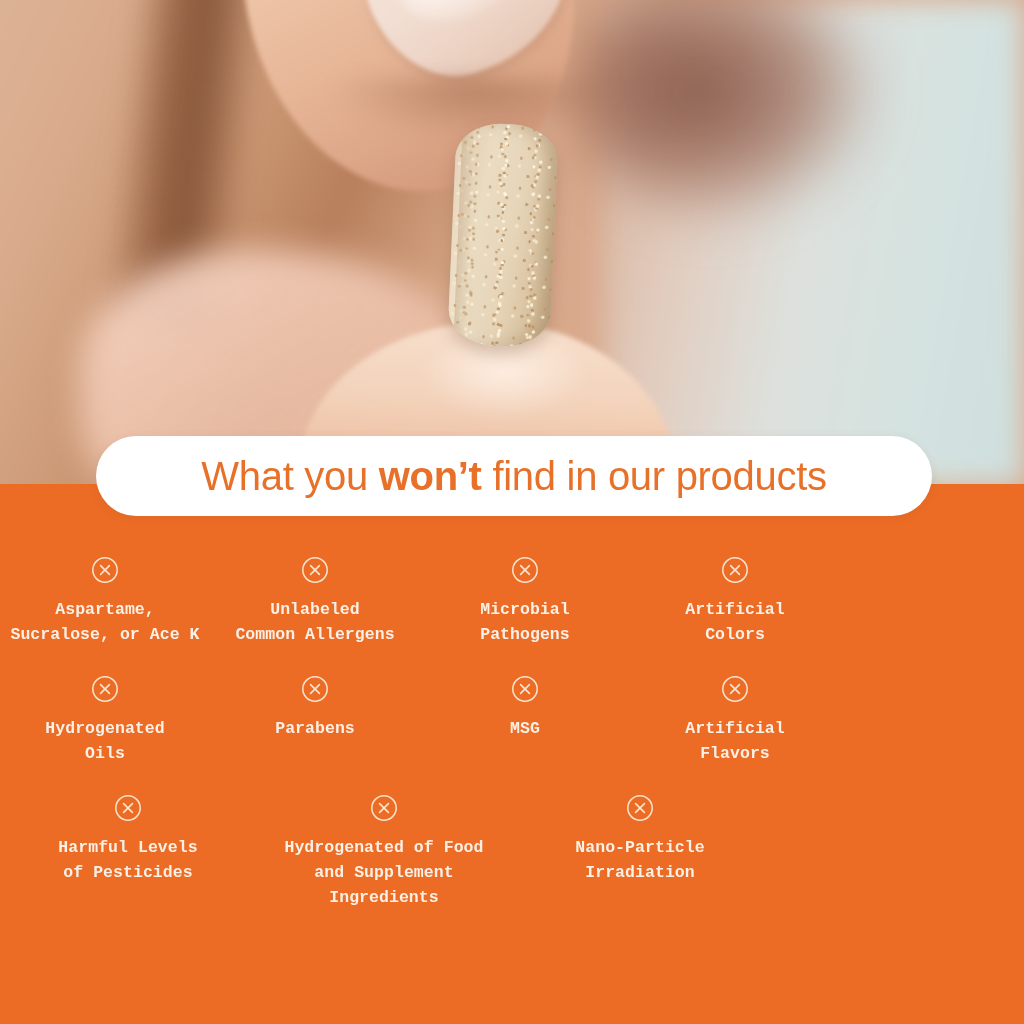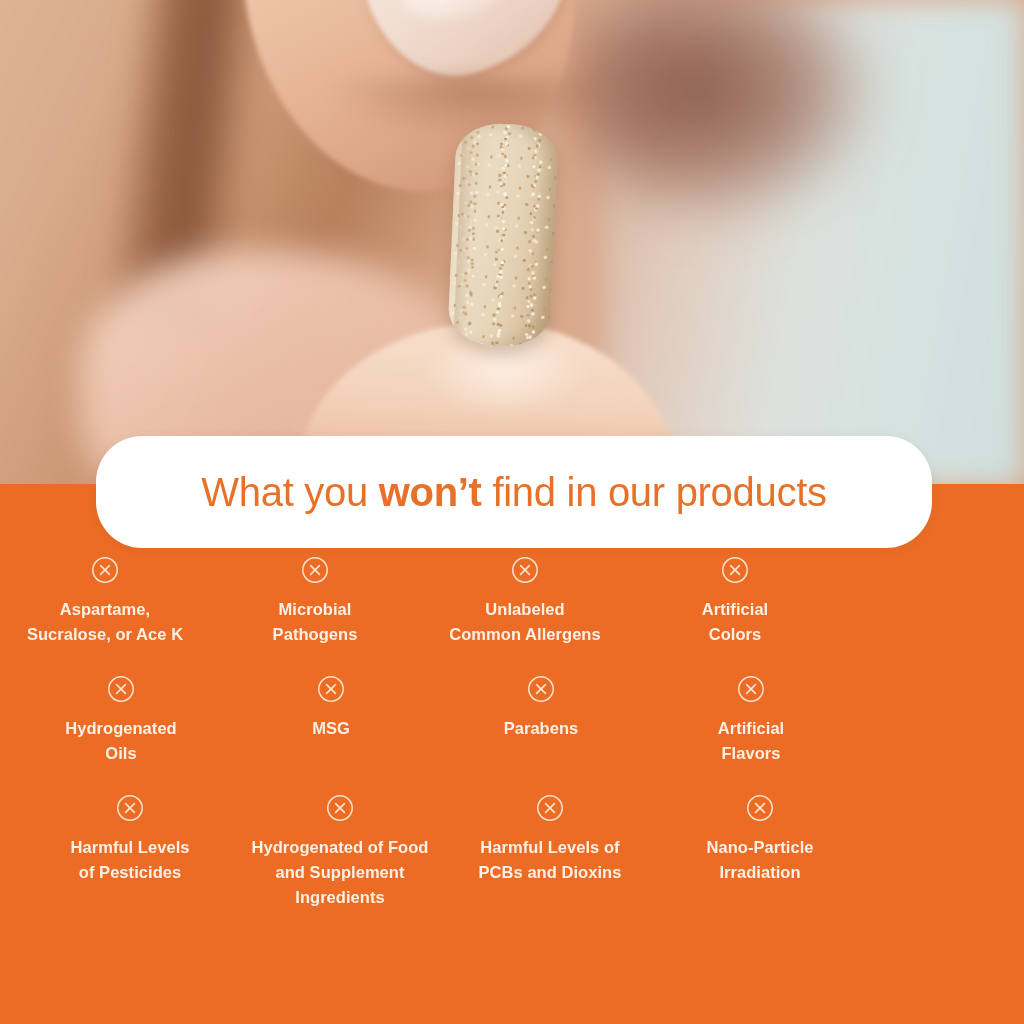--- a/index.html
+++ b/index.html
@@ -225,21 +225,21 @@
       rgba(228,210,182,0.25) 60%,
       rgba(230,212,184,0) 100%);
   }
 
   
   .headline-pill {
     position: absolute;
     left: 96px;
     top: 436px;
     width: 836px;
-    height: 112px;
+    height: 80px;
     background: #ffffff;
     border-radius: 46px;
     display: flex;
     align-items: center;
     justify-content: center;
     box-shadow: 0 2px 10px rgba(120,80,55,0.10);
     z-index: 5;
   }
   .headline-text {
     font-size: 40px;
@@ -267,24 +267,25 @@
     position: absolute;
     left: 0;
     top: 70px;
     width: 1024px;
     display: flex;
     flex-direction: column;
   }
   .grid-row {
     display: flex;
     width: 840px;
+    font-family: Liberation Mono, monospace;
   }
   .grid-row.r1 { height: 119px; }
-  .grid-row.r2 { height: 119px; margin-left: 16px; }
-  .grid-row.r3 { height: 130px; margin-left: 25px; }
+  .grid-row.r2 { height: 119px; }
+  .grid-row.r3 { height: 130px; }
 
   .cell {
     width: 256px;
     display: flex;
     flex-direction: column;
     align-items: center;
     padding-top: 2px;
     box-sizing: border-box;
   }
 
@@ -349,42 +350,42 @@
 Sucralose, or Ace K</span>
         </div>
         <div class="cell">
           <span class="x-icon">
             <svg width="28" height="28" viewBox="0 0 28 28">
               <circle cx="14" cy="14" r="12.2" fill="none" stroke="#F7E4CE" stroke-width="1.5"></circle>
               <line x1="9.6" y1="9.6" x2="18.4" y2="18.4" stroke="#F7E4CE" stroke-width="1.6" stroke-linecap="round"></line>
               <line x1="18.4" y1="9.6" x2="9.6" y2="18.4" stroke="#F7E4CE" stroke-width="1.6" stroke-linecap="round"></line>
             </svg>
           </span>
+          <span class="cell-label">Unlabeled
+Common Allergens</span>
+        </div>
+        <div class="cell">
+          <span class="x-icon">
+            <svg width="28" height="28" viewBox="0 0 28 28">
+              <circle cx="14" cy="14" r="12.2" fill="none" stroke="#F7E4CE" stroke-width="1.5"></circle>
+              <line x1="9.6" y1="9.6" x2="18.4" y2="18.4" stroke="#F7E4CE" stroke-width="1.6" stroke-linecap="round"></line>
+              <line x1="18.4" y1="9.6" x2="9.6" y2="18.4" stroke="#F7E4CE" stroke-width="1.6" stroke-linecap="round"></line>
+            </svg>
+          </span>
           <span class="cell-label">Microbial
 Pathogens</span>
         </div>
         <div class="cell">
           <span class="x-icon">
             <svg width="28" height="28" viewBox="0 0 28 28">
               <circle cx="14" cy="14" r="12.2" fill="none" stroke="#F7E4CE" stroke-width="1.5"></circle>
               <line x1="9.6" y1="9.6" x2="18.4" y2="18.4" stroke="#F7E4CE" stroke-width="1.6" stroke-linecap="round"></line>
               <line x1="18.4" y1="9.6" x2="9.6" y2="18.4" stroke="#F7E4CE" stroke-width="1.6" stroke-linecap="round"></line>
             </svg>
           </span>
-          <span class="cell-label">Unlabeled
-Common Allergens</span>
-        </div>
-        <div class="cell">
-          <span class="x-icon">
-            <svg width="28" height="28" viewBox="0 0 28 28">
-              <circle cx="14" cy="14" r="12.2" fill="none" stroke="#F7E4CE" stroke-width="1.5"></circle>
-              <line x1="9.6" y1="9.6" x2="18.4" y2="18.4" stroke="#F7E4CE" stroke-width="1.6" stroke-linecap="round"></line>
-              <line x1="18.4" y1="9.6" x2="9.6" y2="18.4" stroke="#F7E4CE" stroke-width="1.6" stroke-linecap="round"></line>
-            </svg>
-          </span>
           <span class="cell-label">Artificial
 Colors</span>
         </div>
       </div>
 
       <div class="grid-row r2">
         <div class="cell">
           <span class="x-icon">
             <svg width="28" height="28" viewBox="0 0 28 28">
               <circle cx="14" cy="14" r="12.2" fill="none" stroke="#F7E4CE" stroke-width="1.5"></circle>
@@ -396,31 +397,31 @@
 Oils</span>
         </div>
         <div class="cell">
           <span class="x-icon">
             <svg width="28" height="28" viewBox="0 0 28 28">
               <circle cx="14" cy="14" r="12.2" fill="none" stroke="#F7E4CE" stroke-width="1.5"></circle>
               <line x1="9.6" y1="9.6" x2="18.4" y2="18.4" stroke="#F7E4CE" stroke-width="1.6" stroke-linecap="round"></line>
               <line x1="18.4" y1="9.6" x2="9.6" y2="18.4" stroke="#F7E4CE" stroke-width="1.6" stroke-linecap="round"></line>
             </svg>
           </span>
+          <span class="cell-label">Parabens</span>
+        </div>
+        <div class="cell">
+          <span class="x-icon">
+            <svg width="28" height="28" viewBox="0 0 28 28">
+              <circle cx="14" cy="14" r="12.2" fill="none" stroke="#F7E4CE" stroke-width="1.5"></circle>
+              <line x1="9.6" y1="9.6" x2="18.4" y2="18.4" stroke="#F7E4CE" stroke-width="1.6" stroke-linecap="round"></line>
+              <line x1="18.4" y1="9.6" x2="9.6" y2="18.4" stroke="#F7E4CE" stroke-width="1.6" stroke-linecap="round"></line>
+            </svg>
+          </span>
           <span class="cell-label">MSG</span>
-        </div>
-        <div class="cell">
-          <span class="x-icon">
-            <svg width="28" height="28" viewBox="0 0 28 28">
-              <circle cx="14" cy="14" r="12.2" fill="none" stroke="#F7E4CE" stroke-width="1.5"></circle>
-              <line x1="9.6" y1="9.6" x2="18.4" y2="18.4" stroke="#F7E4CE" stroke-width="1.6" stroke-linecap="round"></line>
-              <line x1="18.4" y1="9.6" x2="9.6" y2="18.4" stroke="#F7E4CE" stroke-width="1.6" stroke-linecap="round"></line>
-            </svg>
-          </span>
-          <span class="cell-label">Parabens</span>
         </div>
         <div class="cell">
           <span class="x-icon">
             <svg width="28" height="28" viewBox="0 0 28 28">
               <circle cx="14" cy="14" r="12.2" fill="none" stroke="#F7E4CE" stroke-width="1.5"></circle>
               <line x1="9.6" y1="9.6" x2="18.4" y2="18.4" stroke="#F7E4CE" stroke-width="1.6" stroke-linecap="round"></line>
               <line x1="18.4" y1="9.6" x2="9.6" y2="18.4" stroke="#F7E4CE" stroke-width="1.6" stroke-linecap="round"></line>
             </svg>
           </span>
           <span class="cell-label">Artificial
@@ -453,31 +454,20 @@
 Ingredients</span>
         </div>
         <div class="cell">
           <span class="x-icon">
             <svg width="28" height="28" viewBox="0 0 28 28">
               <circle cx="14" cy="14" r="12.2" fill="none" stroke="#F7E4CE" stroke-width="1.5"></circle>
               <line x1="9.6" y1="9.6" x2="18.4" y2="18.4" stroke="#F7E4CE" stroke-width="1.6" stroke-linecap="round"></line>
               <line x1="18.4" y1="9.6" x2="9.6" y2="18.4" stroke="#F7E4CE" stroke-width="1.6" stroke-linecap="round"></line>
             </svg>
           </span>
-          <span class="cell-label">Harmful Levels of
-PCBs and Dioxins</span>
-        </div>
-        <div class="cell">
-          <span class="x-icon">
-            <svg width="28" height="28" viewBox="0 0 28 28">
-              <circle cx="14" cy="14" r="12.2" fill="none" stroke="#F7E4CE" stroke-width="1.5"></circle>
-              <line x1="9.6" y1="9.6" x2="18.4" y2="18.4" stroke="#F7E4CE" stroke-width="1.6" stroke-linecap="round"></line>
-              <line x1="18.4" y1="9.6" x2="9.6" y2="18.4" stroke="#F7E4CE" stroke-width="1.6" stroke-linecap="round"></line>
-            </svg>
-          </span>
           <span class="cell-label">Nano-Particle
 Irradiation</span>
         </div>
       </div>
 
     </div>
 
   </div>
 
   <div class="headline-pill">

